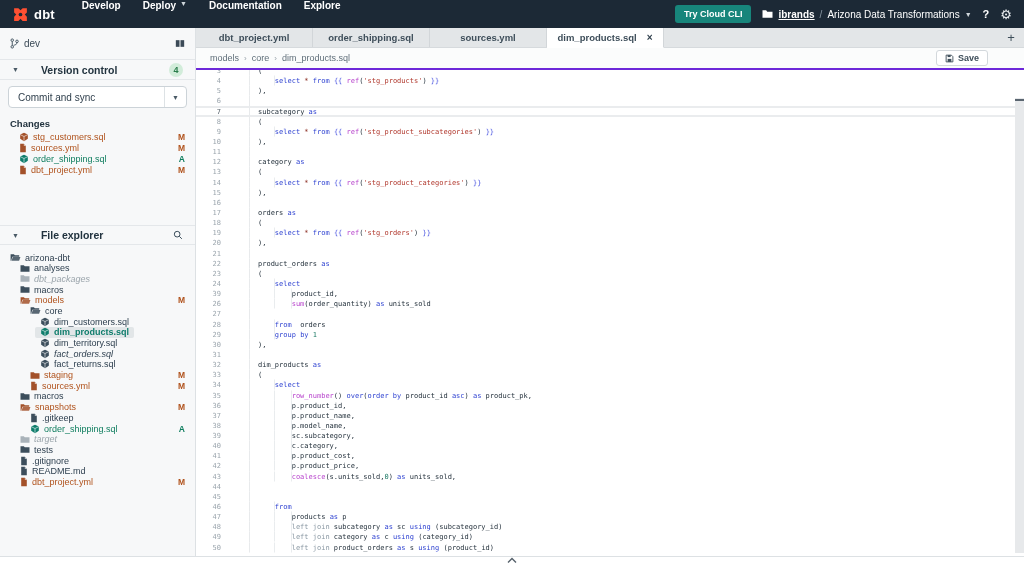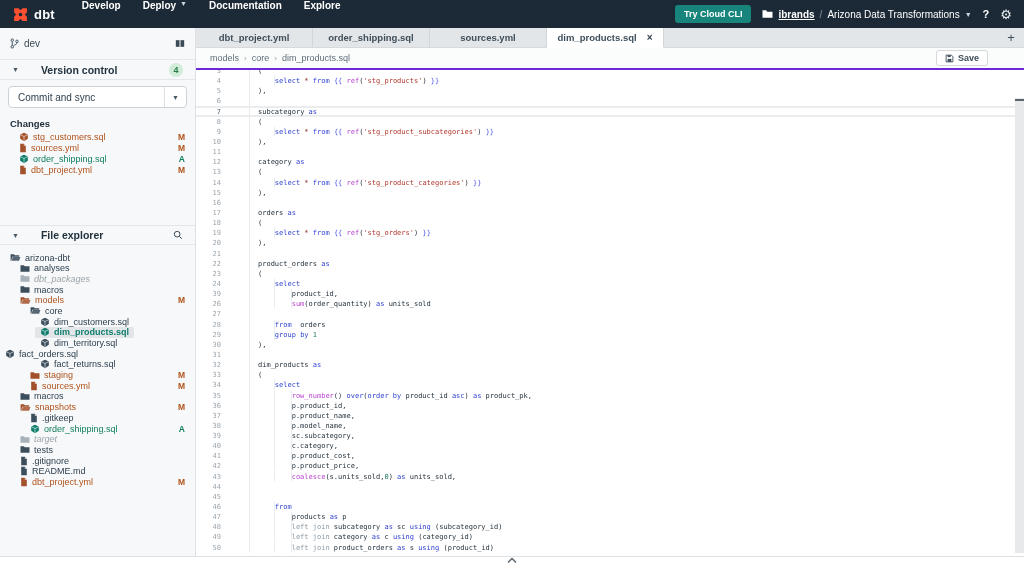--- a/index.html
+++ b/index.html
@@ -285,21 +285,21 @@
         </div>
         <div class="tree-item ti-plain" style="padding-left: 35px;">
           <span class="ti-inner">
             <svg width="10" height="10" viewBox="0 0 12 12">
               <path fill="#3c4e5c" d="M6 .8l4.6 2.3v5L6 11.2 1.4 8.1v-5z"></path>
               <path fill="none" stroke="#fff" stroke-width=".9" opacity=".8" d="M1.4 3.1L6 5.4l4.6-2.3M6 5.4v5.2"></path>
             </svg>
             <span class="nm">dim_territory.sql</span>
           </span>
         </div>
-        <div class="tree-item ti-plain" style="">
+        <div class="tree-item ti-plain" style="padding-left: 35px; font-style: italic;">
           <span class="ti-inner">
             <svg width="10" height="10" viewBox="0 0 12 12">
               <path fill="#3c4e5c" d="M6 .8l4.6 2.3v5L6 11.2 1.4 8.1v-5z"></path>
               <path fill="none" stroke="#fff" stroke-width=".9" opacity=".8" d="M1.4 3.1L6 5.4l4.6-2.3M6 5.4v5.2"></path>
             </svg>
             <span class="nm">fact_orders.sql</span>
           </span>
         </div>
         <div class="tree-item ti-plain" style="padding-left: 35px;">
           <span class="ti-inner">

